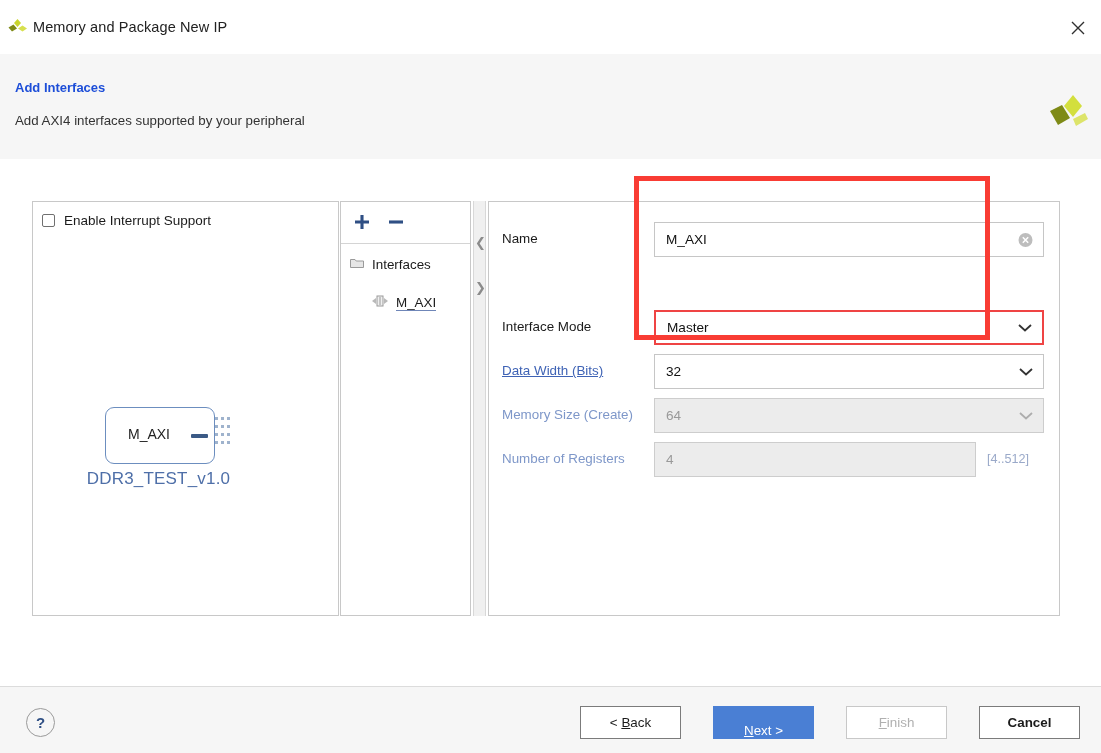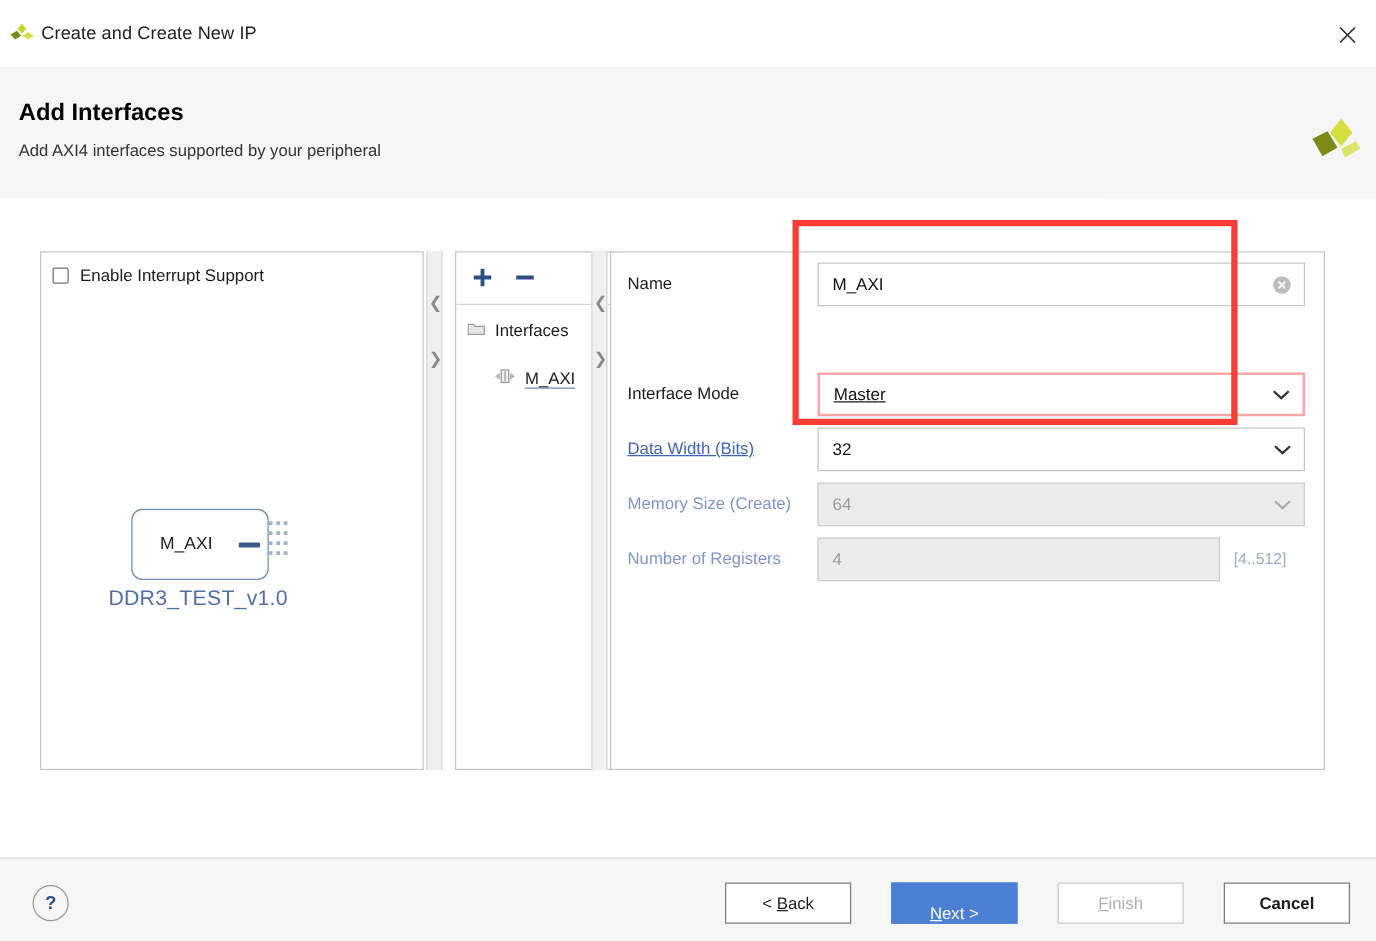--- a/index.html
+++ b/index.html
@@ -49,23 +49,23 @@
   
   .header {
     position: absolute;
     left: 0; top: 54px;
     width: 1101px; height: 105px;
     background: #f6f6f6;
   }
   .header-title {
     position: absolute;
     left: 15px; top: 26px;
-    font-size: 19px;
+    font-size: 13px;
     font-weight: bold;
-    color: #000000;
+    color: #1d4ed8;
     text-align: right;
   }
   .header-sub {
     position: absolute;
     left: 15px; top: 59px;
     font-size: 13.3px;
     color: #333333;
   }
   .header-logo {
     position: absolute;
@@ -82,21 +82,21 @@
   }
 
   
   .panel {
     position: absolute;
     background: #ffffff;
     border: 1px solid #c8c8c8;
     box-sizing: border-box;
   }
   #panel-left  { left: 32px;  top: 42px; width: 307px; height: 415px; }
-  #panel-mid   { left: 364px; top: 42px; width: 131px; height: 415px; }
+  #panel-mid   { left: 340px; top: 42px; width: 131px; height: 415px; }
   #panel-right { left: 488px; top: 42px; width: 572px; height: 415px; }
 
   
   .splitter {
     position: absolute;
     top: 42px;
     width: 13px; height: 415px;
     background: #f0f0f0;
     border-left: 1px solid #d8d8d8;
     border-right: 1px solid #d8d8d8;
@@ -205,21 +205,21 @@
     cursor: pointer;
   }
   #tree-interfaces { left: 9px;  top: 55px; }
   #tree-maxi       { left: 31px; top: 92px; }
   .tree-label { font-size: 13.4px; color: #1b1b1b; margin-left: 8px; }
   #tree-maxi .tree-label { color: #1b1b1b; border-bottom: 1px solid #6f86b8; }
 
   
   .form {
     position: absolute;
-    left: 0; top: 4px;
+    left: 0; top: 16px;
     width: 100%; height: 100%;
   }
   .form-row {
     position: absolute;
     left: 0;
     width: 100%;
     height: 44px;
   }
   .form-label {
     position: absolute;
@@ -244,22 +244,21 @@
     box-sizing: border-box;
     display: flex;
     align-items: center;
   }
   .field .value {
     margin-left: 11px;
     font-size: 13.6px;
     color: #111111;
   }
   .field.focused {
-    border: 2px solid #fca5a5;
-    text-decoration: underline;
+    border: 2px solid #ef4444;
   }
   .field.disabled {
     background: #ececec;
     border-color: #cdcdcd;
   }
   .field.disabled .value { color: #9a9a9a; }
   .field.narrow { width: 322px; }
 
   .caret {
     position: absolute;
@@ -335,21 +334,21 @@
 <body>
 
 <div class="titlebar">
   <span class="title-logo">
     <svg viewBox="0 0 20 18" width="20" height="18">
       <polygon points="9.5,0 13,4 9.5,8 6,4" fill="#c9d52c"></polygon>
       <polygon points="0.5,8.5 5.5,5.5 9,9.5 4,12.5" fill="#7e8a16"></polygon>
       <polygon points="10,9.5 14.5,6.5 19,9.5 14.5,12.5" fill="#d7e04f"></polygon>
     </svg>
   </span>
-  <span class="title-text">Create and Create New IP</span>
+  <span class="title-text">Memory and Package New IP</span>
   <span class="close-btn">
     <svg viewBox="0 0 14 14" width="14" height="14">
       <path d="M1,1 L13,13 M13,1 L1,13" stroke="#303030" stroke-width="1.4" fill="none"></path>
     </svg>
   </span>
 </div>
 
 <div class="header">
   <div class="header-title">Add Interfaces</div>
   <div class="header-sub">Add AXI4 interfaces supported by your peripheral</div>

